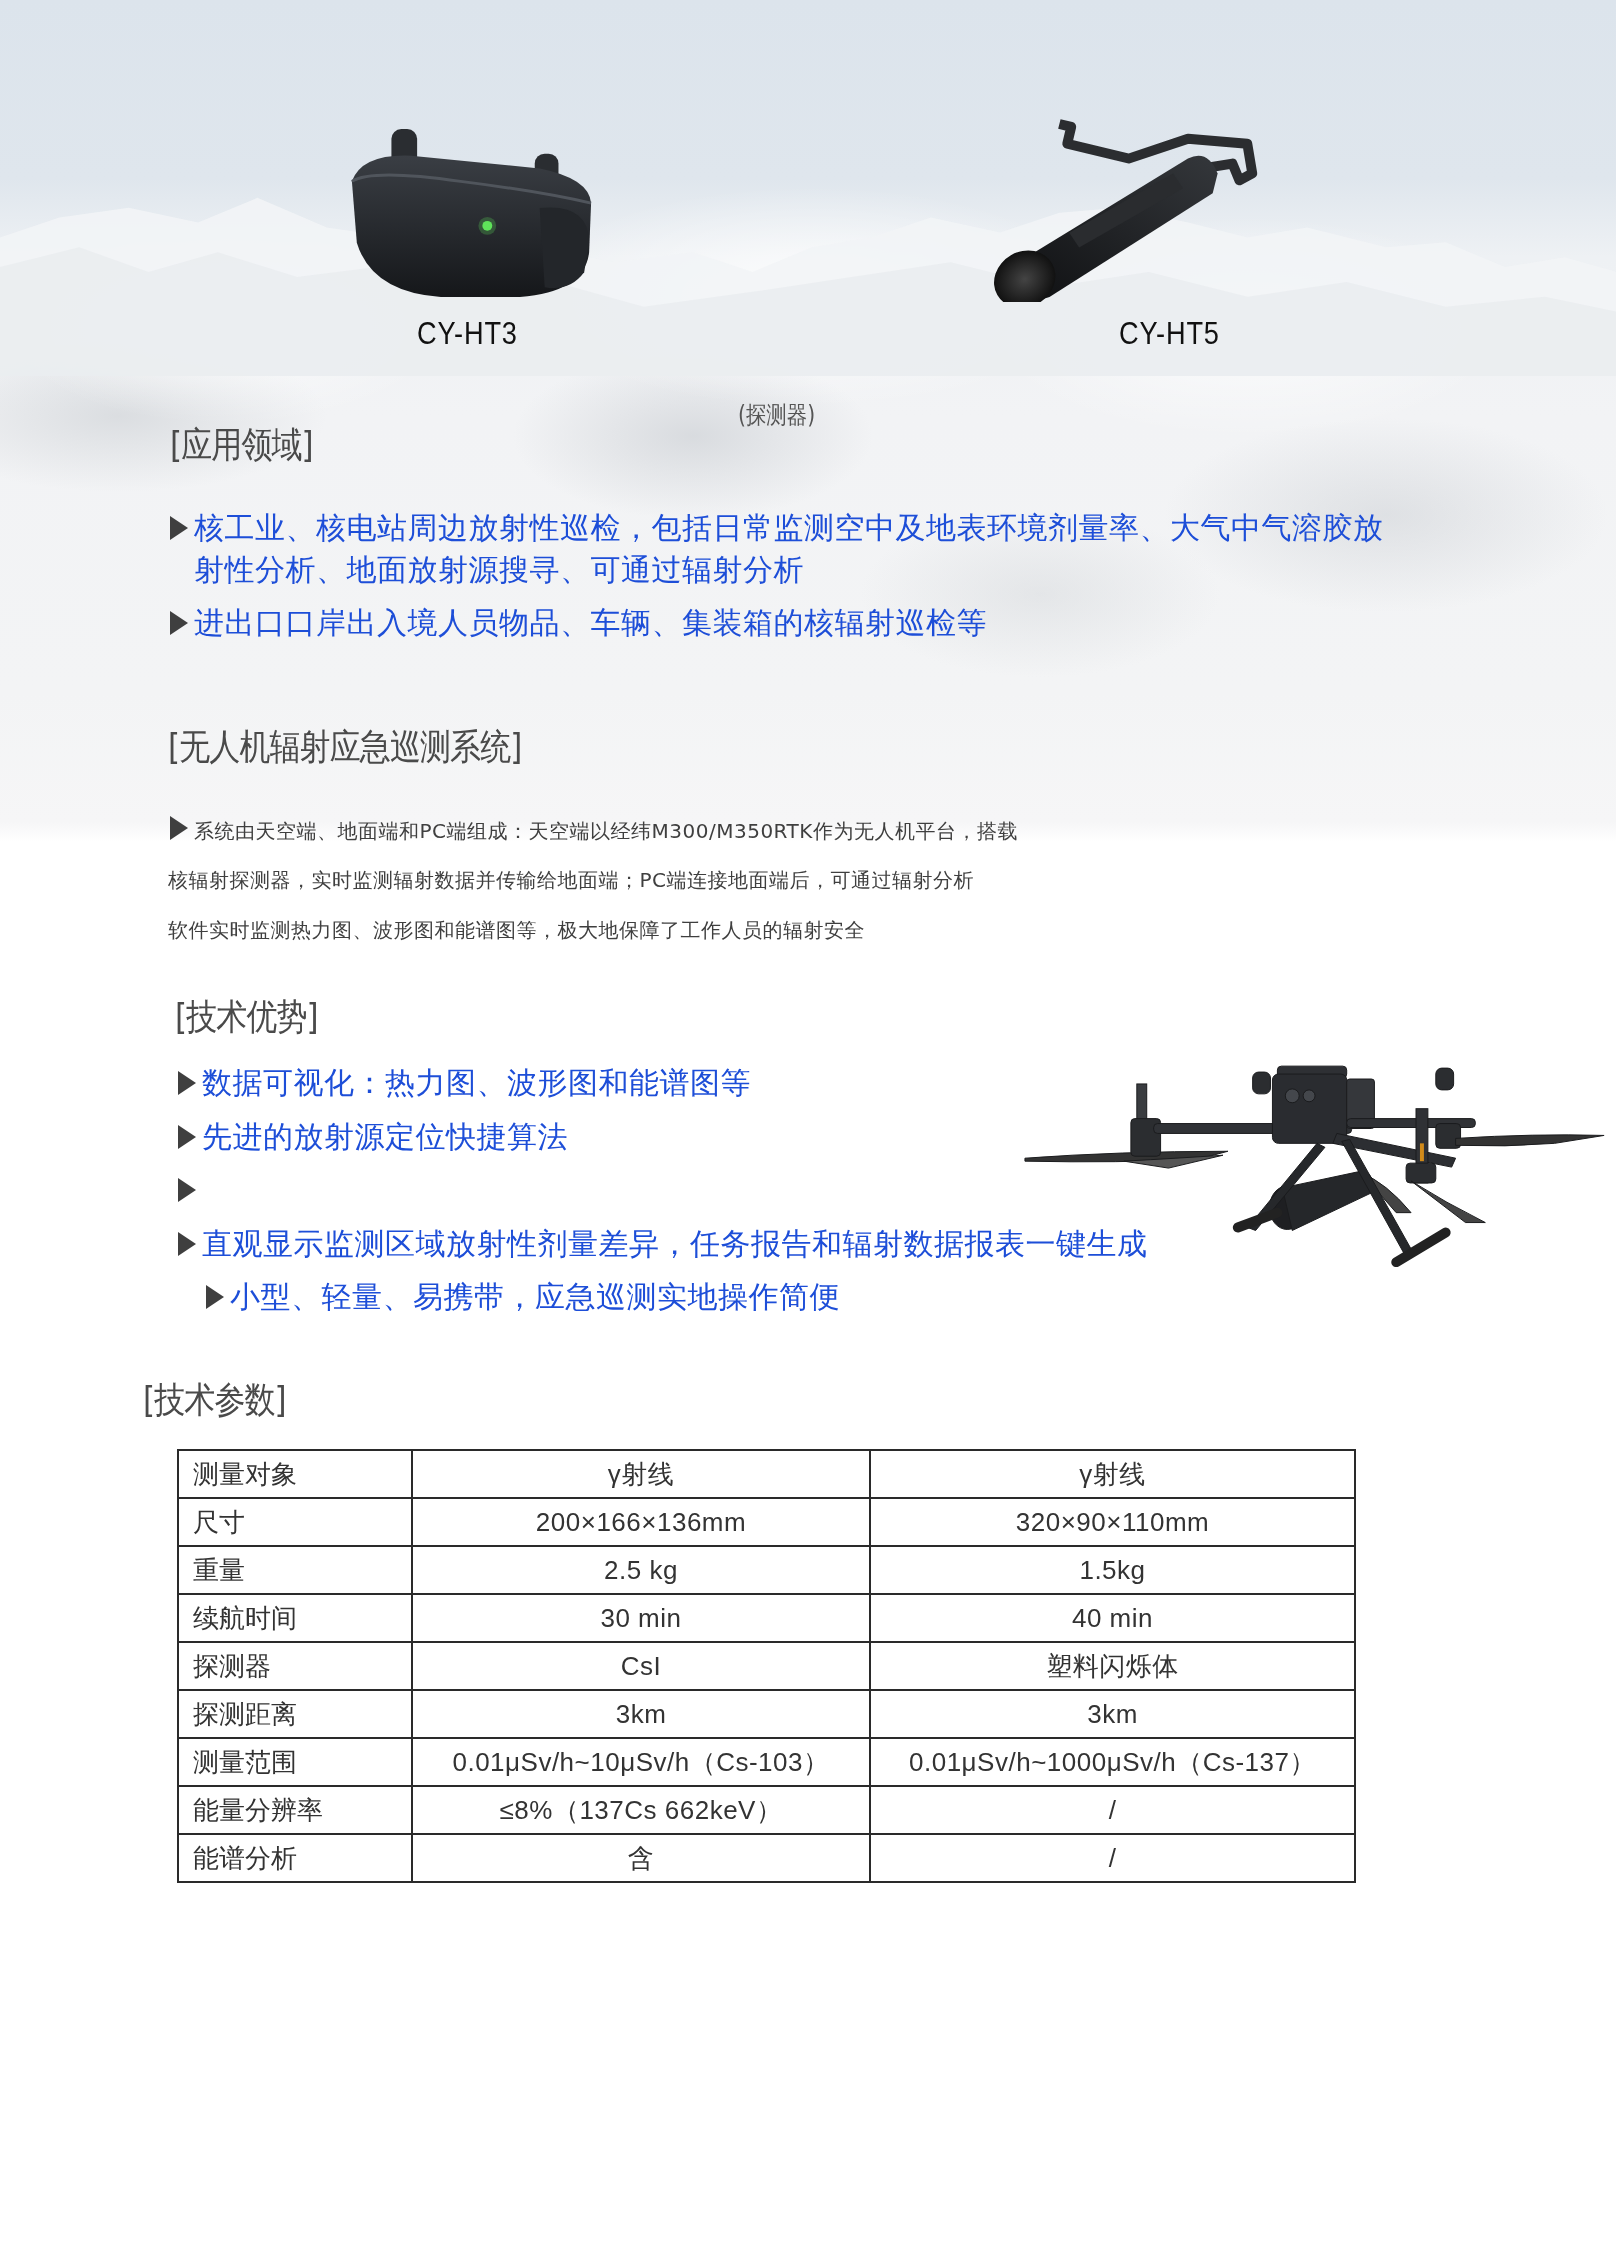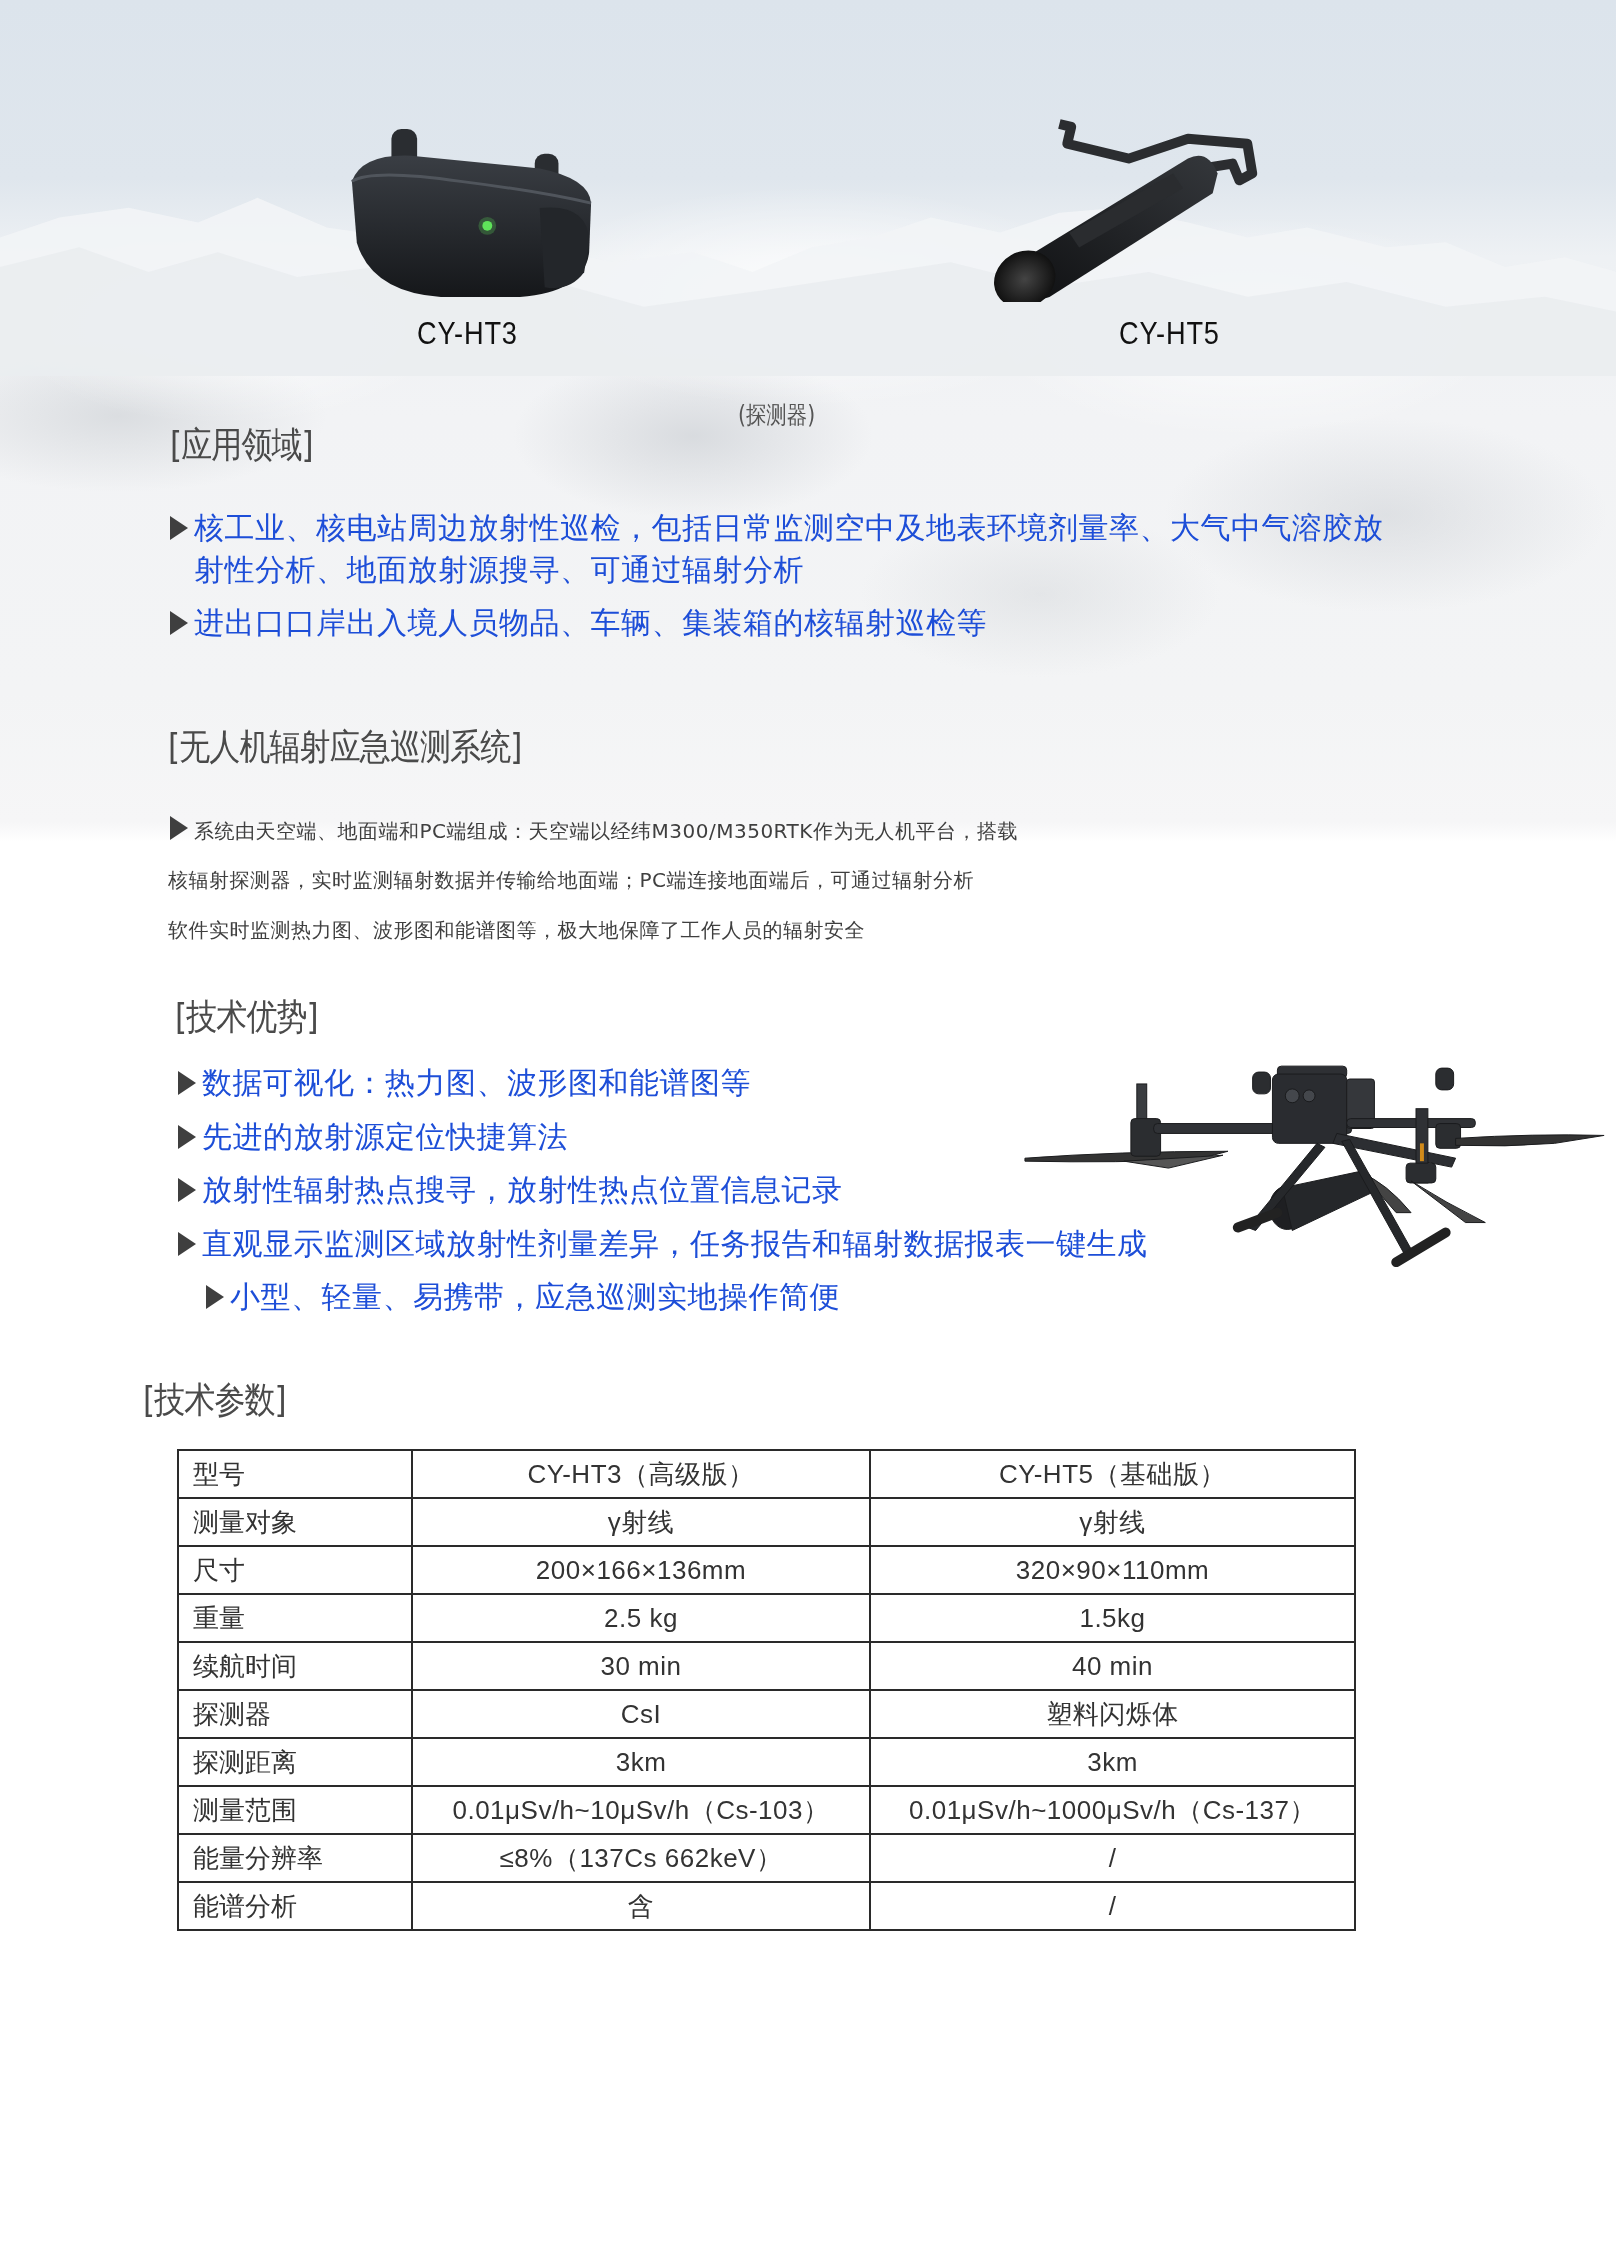--- a/index.html
+++ b/index.html
@@ -130,21 +130,21 @@
 
 <div class="abs section-title" style="left:175px;top:993px;">[技术优势]</div>
 
 <div class="abs bullet-line" style="left:178px;top:1062px;">
   <span class="tri"></span><span>数据可视化：热力图、波形图和能谱图等</span>
 </div>
 <div class="abs bullet-line" style="left:178px;top:1116px;">
   <span class="tri"></span><span>先进的放射源定位快捷算法</span>
 </div>
 <div class="abs bullet-line" style="left:178px;top:1169px;">
-  <span class="tri"></span><span>放射性辐射热点搜寻，放射性热点位置信息记录</span>
+  <span class="tri"></span>
 </div>
 <div class="abs bullet-line" style="left:178px;top:1223px;">
   <span class="tri"></span><span>直观显示监测区域放射性剂量差异，任务报告和辐射数据报表一键生成</span>
 </div>
 <div class="abs bullet-line" style="left:178px;top:1276px;padding-left:28px;">
   <span class="tri"></span><span>小型、轻量、易携带，应急巡测实地操作简便</span>
 </div>
 
 <svg class="abs" style="left:1020px;top:1064px;width:594px;height:228px;" viewBox="0 0 600 230">
   <g fill="#2b2d30" stroke="#1a1b1d">
@@ -191,25 +191,20 @@
 <div class="abs section-title" style="left:143px;top:1376px;">[技术参数]</div>
 
 <table class="spec">
   <colgroup>
       <col class="c1">
       <col class="c2">
       <col class="c3">
     </colgroup>
   <tbody>
     <tr>
-      <td class="k">型号</td>
-      <td class="v">CY-HT3（高级版）</td>
-      <td class="v">CY-HT5（基础版）</td>
-    </tr>
-    <tr>
       <td class="k">测量对象</td>
       <td class="v">γ射线</td>
       <td class="v">γ射线</td>
     </tr>
     <tr>
       <td class="k">尺寸</td>
       <td class="v">200×166×136mm</td>
       <td class="v">320×90×110mm</td>
     </tr>
     <tr>

